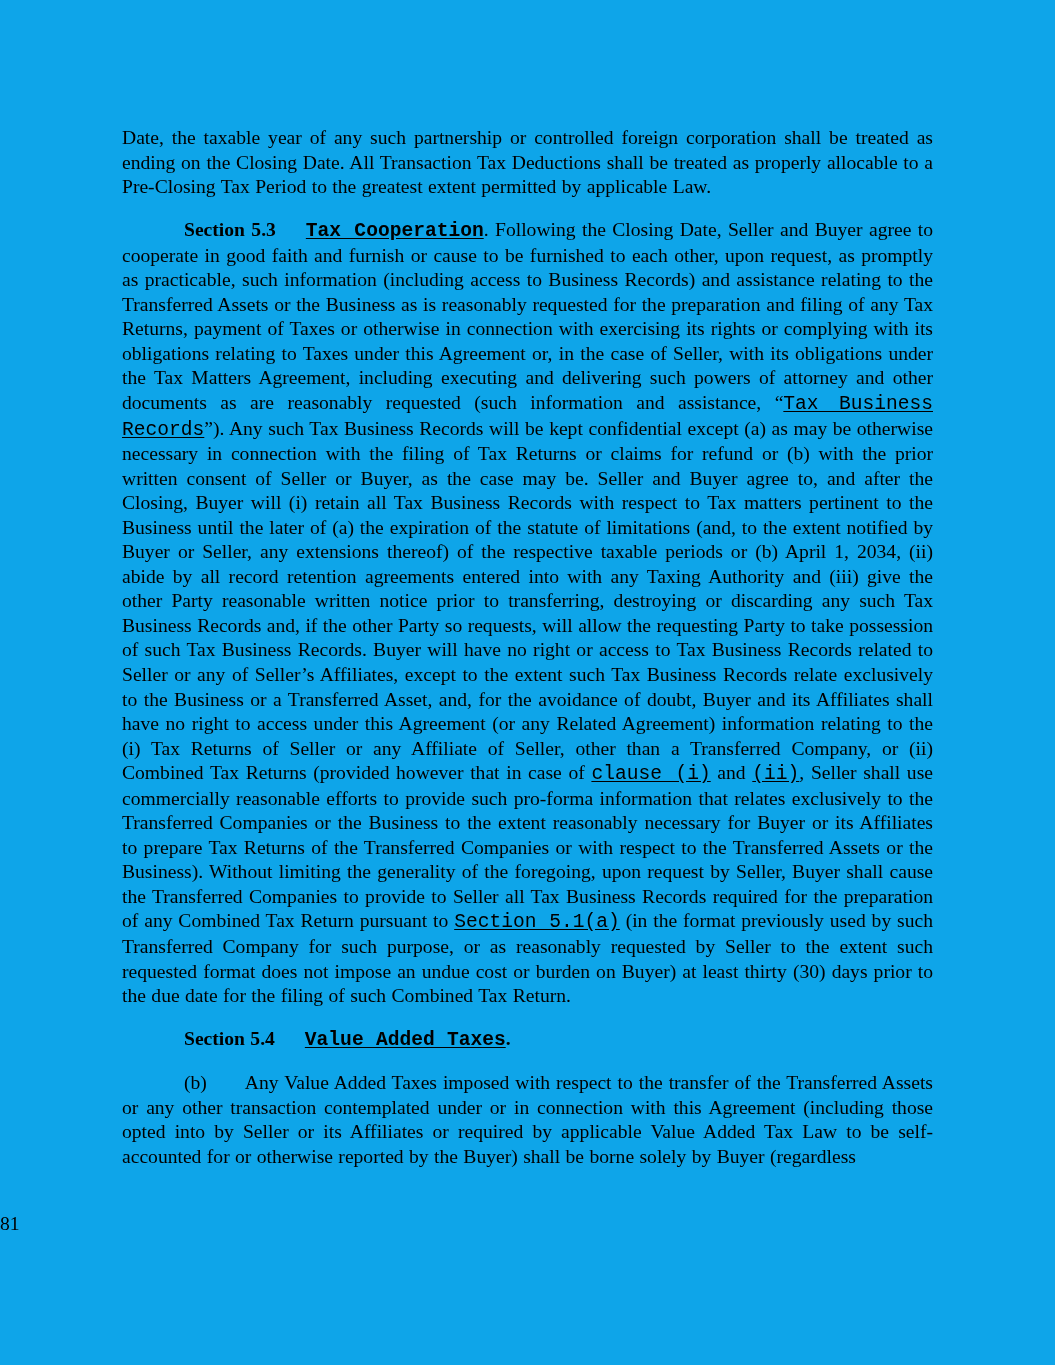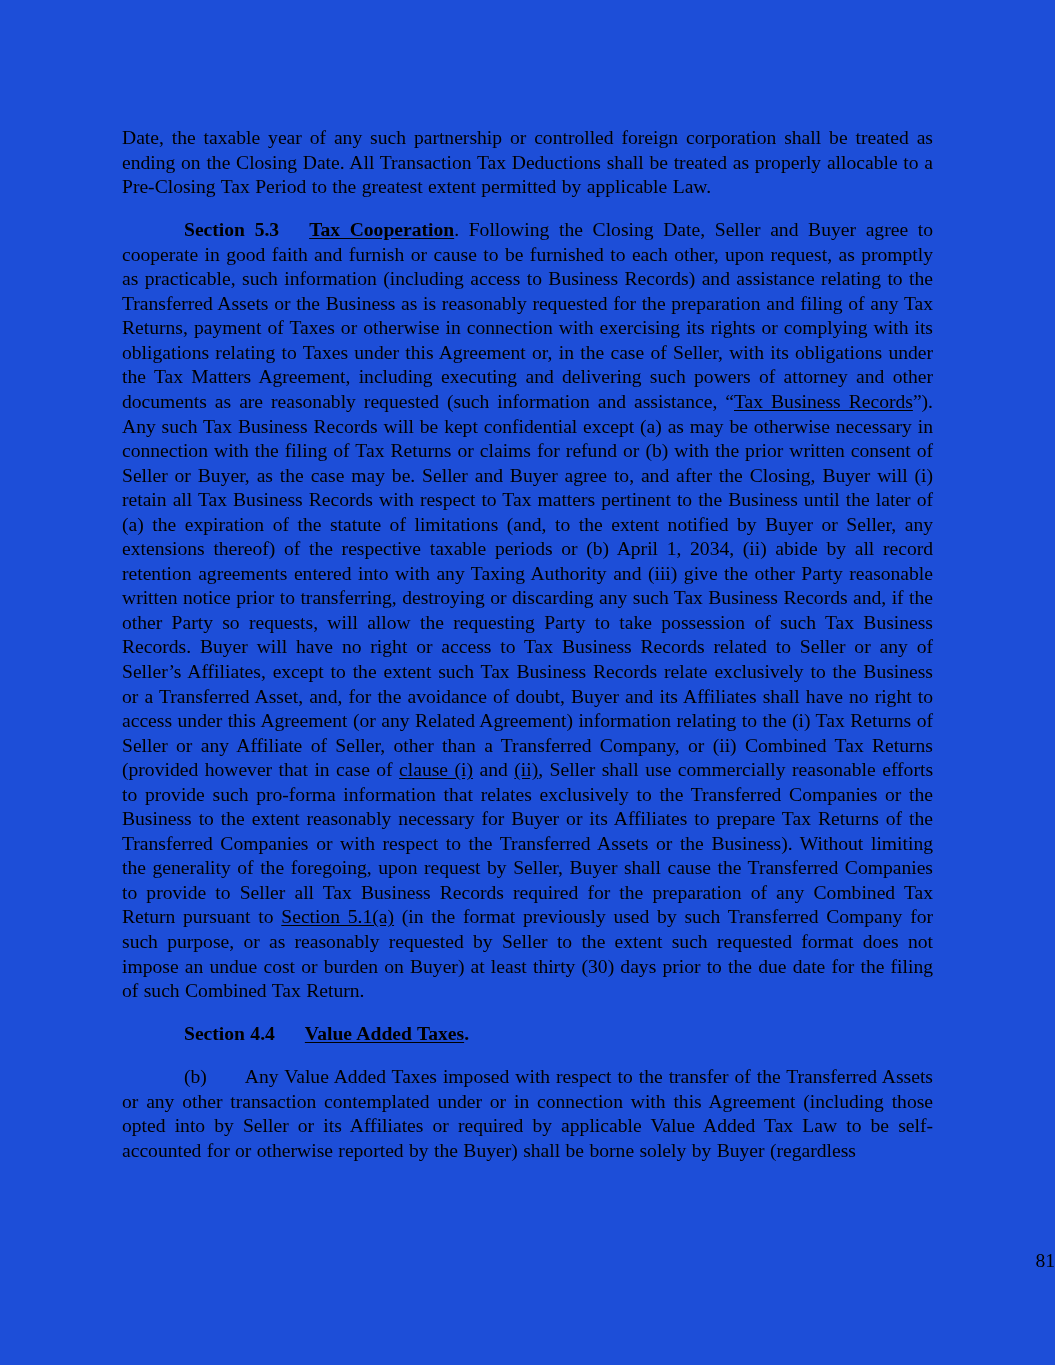--- a/index.html
+++ b/index.html
@@ -11,55 +11,55 @@
     height: 1365px;
     background: #ffffff;
     color: #000000;
     font-family: "Liberation Serif", serif;
     position: relative;
     overflow: hidden;
   }
   .page {
     position: absolute;
     inset: 0;
-    background: #1d4ed8;
+    background: #0ea5e9;
   }
   .content {
     position: absolute;
     left: 122px;
     top: 126px;
     width: 811px;
   }
   .para {
     margin: 0 0 18.5px 0;
     font-size: 19.6px;
     line-height: 24.55px;
     text-align: justify;
     word-spacing: 0.5px;
   }
   .para.indent {
     text-indent: 62px;
   }
   .b { font-weight: bold; }
-  .u { text-decoration: underline; text-underline-offset: 2px; }
+  .u { text-decoration: underline; text-underline-offset: 2px; font-family: Liberation Mono, monospace; }
   .tab { display: inline-block; }
   .page-number {
     position: absolute;
-    top: 1249px;
+    top: 1212px;
     left: 0;
     width: 100%;
-    text-align: right;
+    text-align: left;
     font-size: 19.6px;
     line-height: 24.55px;
   }
 </style>
 </head>
 <body>
 
 <div class="page">
   <div class="content">
       <p class="para"><span>Date, the taxable year of any such partnership or controlled foreign corporation shall be treated as ending on the Closing Date. All Transaction Tax Deductions shall be treated as properly allocable to a Pre-Closing Tax Period to the greatest extent permitted by applicable Law.</span></p>
       <p class="para indent"><span class="b">Section 5.3</span><span class="tab" style="width: 30px;"></span><span class="b u">Tax Cooperation</span><span>. Following the Closing Date, Seller and Buyer agree to cooperate in good faith and furnish or cause to be furnished to each other, upon request, as promptly as practicable, such information (including access to Business Records) and assistance relating to the Transferred Assets or the Business as is reasonably requested for the preparation and filing of any Tax Returns, payment of Taxes or otherwise in connection with exercising its rights or complying with its obligations relating to Taxes under this Agreement or, in the case of Seller, with its obligations under the Tax Matters Agreement, including executing and delivering such powers of attorney and other documents as are reasonably requested (such information and assistance, “</span><span class="u">Tax Business Records</span><span>”). Any such Tax Business Records will be kept confidential except (a) as may be otherwise necessary in connection with the filing of Tax Returns or claims for refund or (b) with the prior written consent of Seller or Buyer, as the case may be. Seller and Buyer agree to, and after the Closing, Buyer will (i) retain all Tax Business Records with respect to Tax matters pertinent to the Business until the later of (a) the expiration of the statute of limitations (and, to the extent notified by Buyer or Seller, any extensions thereof) of the respective taxable periods or (b) April 1, 2034, (ii) abide by all record retention agreements entered into with any Taxing Authority and (iii) give the other Party reasonable written notice prior to transferring, destroying or discarding any such Tax Business Records and, if the other Party so requests, will allow the requesting Party to take possession of such Tax Business Records. Buyer will have no right or access to Tax Business Records related to Seller or any of Seller’s Affiliates, except to the extent such Tax Business Records relate exclusively to the Business or a Transferred Asset, and, for the avoidance of doubt, Buyer and its Affiliates shall have no right to access under this Agreement (or any Related Agreement) information relating to the (i) Tax Returns of Seller or any Affiliate of Seller, other than a Transferred Company, or (ii) Combined Tax Returns (provided however that in case of </span><span class="u">clause (i)</span><span> and </span><span class="u">(ii)</span><span>, Seller shall use commercially reasonable efforts to provide such pro-forma information that relates exclusively to the Transferred Companies or the Business to the extent reasonably necessary for Buyer or its Affiliates to prepare Tax Returns of the Transferred Companies or with respect to the Transferred Assets or the Business). Without limiting the generality of the foregoing, upon request by Seller, Buyer shall cause the Transferred Companies to provide to Seller all Tax Business Records required for the preparation of any Combined Tax Return pursuant to </span><span class="u">Section 5.1(a)</span><span> (in the format previously used by such Transferred Company for such purpose, or as reasonably requested by Seller to the extent such requested format does not impose an undue cost or burden on Buyer) at least thirty (30) days prior to the due date for the filing of such Combined Tax Return.</span></p>
-      <p class="para indent"><span class="b">Section 4.4</span><span class="tab" style="width: 30px;"></span><span class="b u">Value Added Taxes</span><span class="b">.</span></p>
+      <p class="para indent"><span class="b">Section 5.4</span><span class="tab" style="width: 30px;"></span><span class="b u">Value Added Taxes</span><span class="b">.</span></p>
       <p class="para indent"><span>(b)</span><span class="tab" style="width: 38px;"></span><span>Any Value Added Taxes imposed with respect to the transfer of the Transferred Assets or any other transaction contemplated under or in connection with this Agreement (including those opted into by Seller or its Affiliates or required by applicable Value Added Tax Law to be self-accounted for or otherwise reported by the Buyer) shall be borne solely by Buyer (regardless</span></p>
     </div>
   <div class="page-number">81</div>
 </div>
 
 </body></html>

